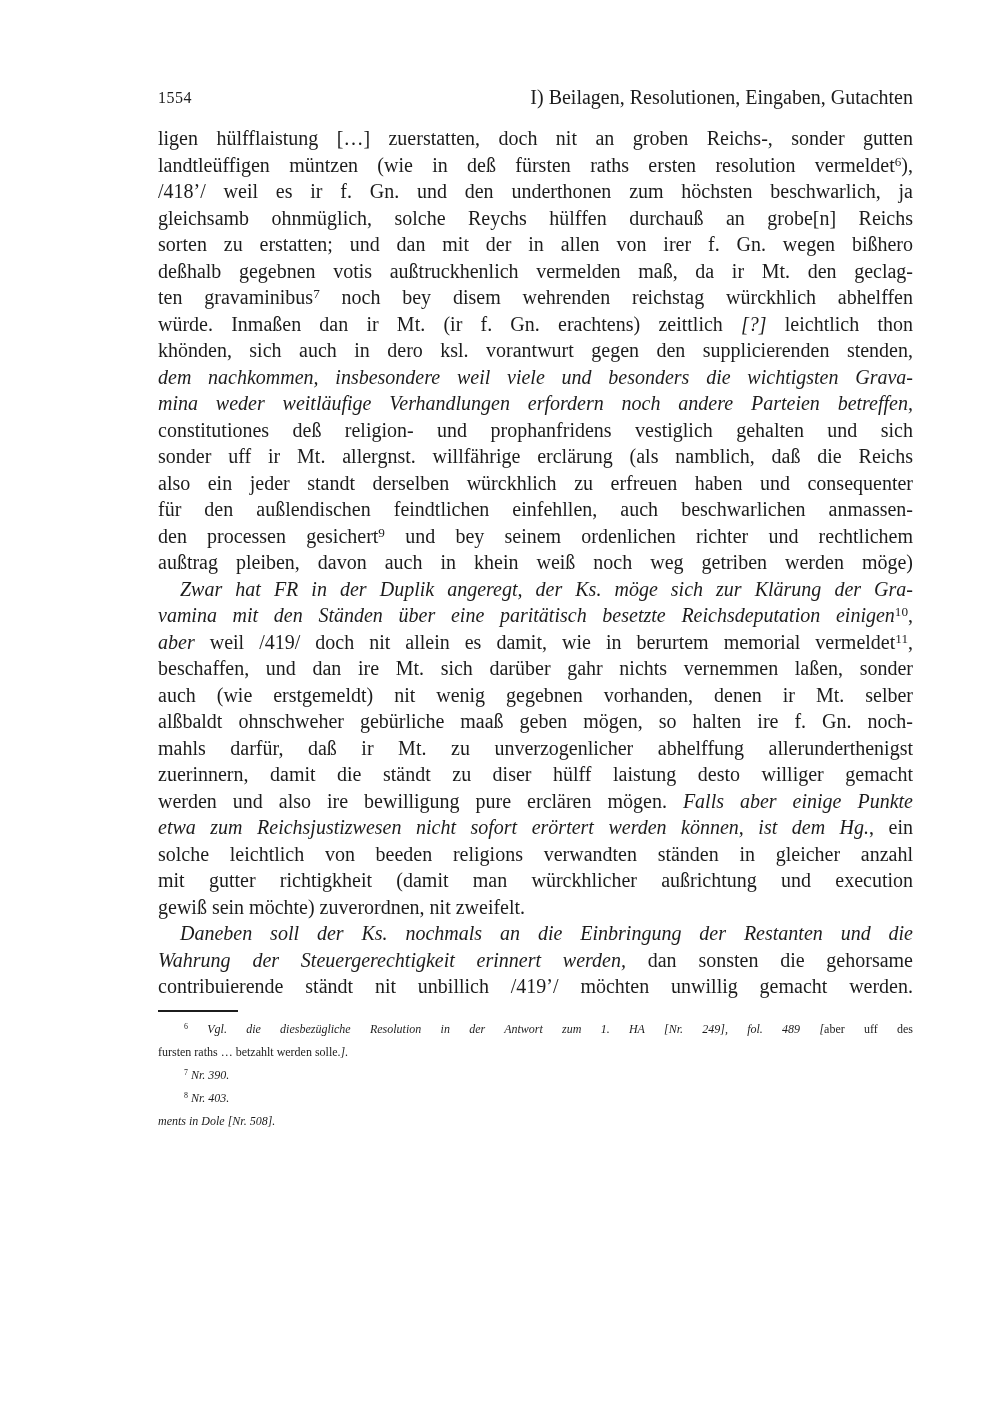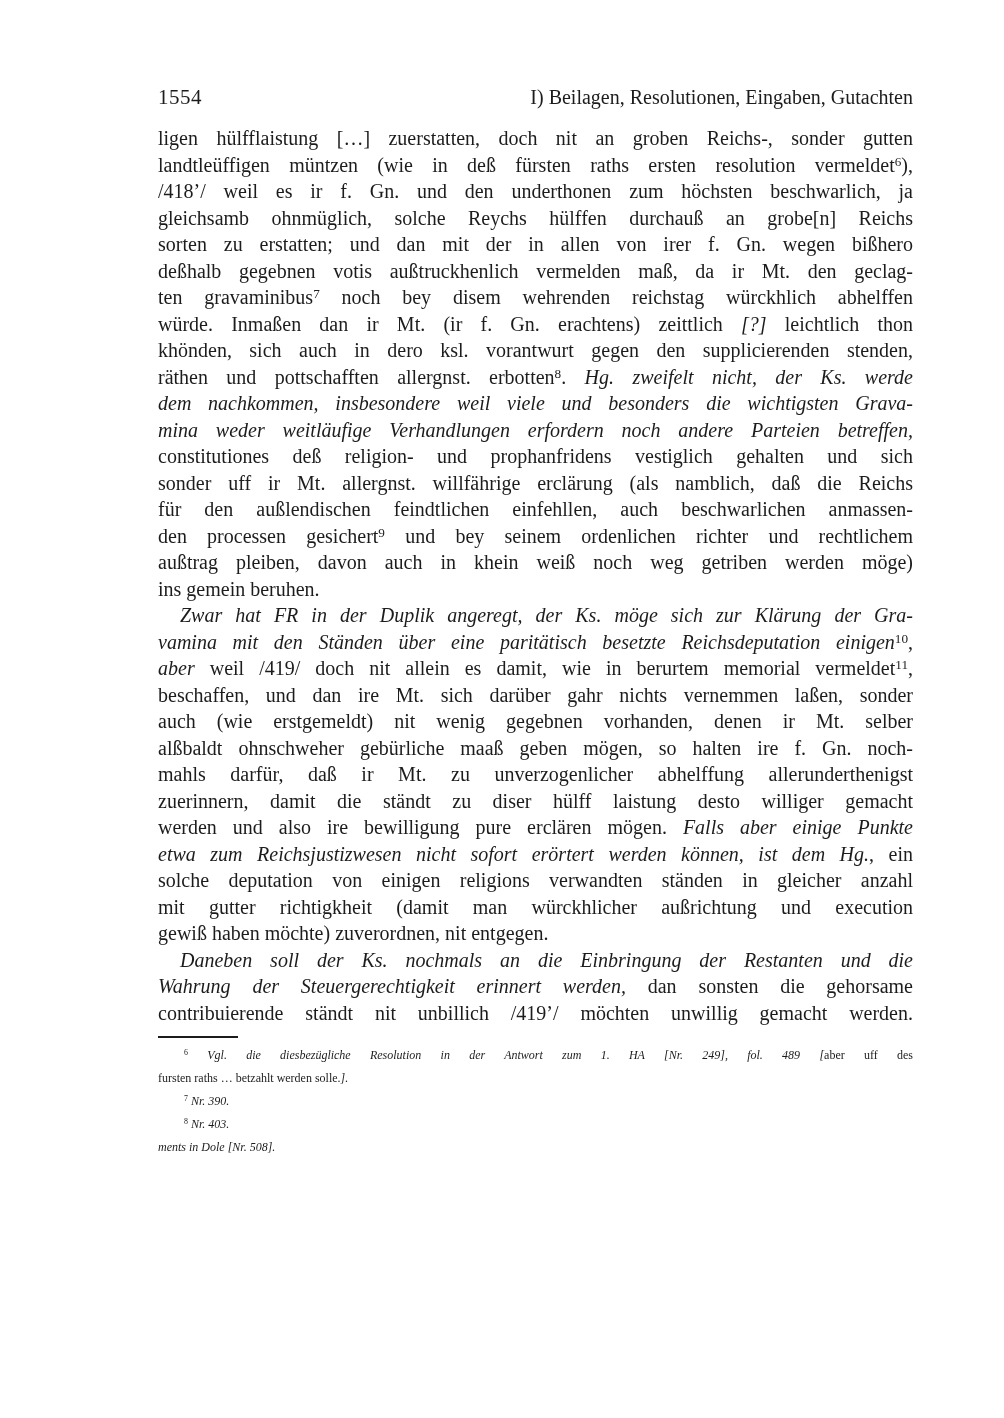--- a/index.html
+++ b/index.html
@@ -18,21 +18,21 @@
     background:#ffffff;
   }
   .header{
     position:relative;
     height:27px;
     font-size:20px;
     line-height:27px;
   }
   .page-number{
     position:absolute;left:0;top:0;
-    font-size:21px;
+    font-size:16px;
     letter-spacing:0.5px;
   }
   .running-head{
     position:absolute;left:0;right:0;top:0;
     text-align:right;
   }
   .body-text{
     margin-top:14px;
     font-size:20px;
   }
@@ -91,44 +91,43 @@
       <div class="para">
         <div class="line"><span class="s-r">ligen hülfflaistung […] zuerstatten, doch nit an groben Reichs-, sonder gutten</span></div>
         <div class="line"><span class="s-r">landtleüffigen müntzen (wie in deß fürsten raths ersten resolution vermeldet</span><sup class="s-sup">6</sup><span class="s-r">),</span></div>
         <div class="line"><span class="s-r">/418’/ weil es ir f. Gn. und den underthonen zum höchsten beschwarlich, ja</span></div>
         <div class="line"><span class="s-r">gleichsamb ohnmüglich, solche Reychs hülffen durchauß an grobe[n] Reichs</span></div>
         <div class="line"><span class="s-r">sorten zu erstatten; und dan mit der in allen von irer f. Gn. wegen bißhero</span></div>
         <div class="line"><span class="s-r">deßhalb gegebnen votis außtruckhenlich vermelden maß, da ir Mt. den geclag-</span></div>
         <div class="line"><span class="s-r">ten gravaminibus</span><sup class="s-sup">7</sup><span class="s-r"> noch bey disem wehrenden reichstag würckhlich abhelffen</span></div>
         <div class="line"><span class="s-r">würde. Inmaßen dan ir Mt. (ir f. Gn. erachtens) zeittlich </span><span class="s-i">[?]</span><span class="s-r"> leichtlich thon</span></div>
         <div class="line"><span class="s-r">khönden, sich auch in dero ksl. vorantwurt gegen den supplicierenden stenden,</span></div>
-        <div class="line"><span class="s-r">räthen und pottschafften allergnst. erbotten</span><sup class="s-sup">8</sup><span class="s-r">. </span><span class="s-i">Hg. zweifelt nicht, der Ks. werde</span></div>
         <div class="line"><span class="s-i">dem nachkommen, insbesondere weil viele und besonders die wichtigsten Grava-</span></div>
         <div class="line"><span class="s-i">mina weder weitläufige Verhandlungen erfordern noch andere Parteien betreffen,</span></div>
         <div class="line"><span class="s-r">constitutiones deß religion- und prophanfridens vestiglich gehalten und sich</span></div>
         <div class="line"><span class="s-r">sonder uff ir Mt. allergnst. willfährige erclärung (als namblich, daß die Reichs</span></div>
+        <div class="line"><span class="s-r">also ein jeder standt derselben würckhlich zu erfreuen haben und consequenter</span></div>
         <div class="line"><span class="s-r">für den außlendischen feindtlichen einfehllen, auch beschwarlichen anmassen-</span></div>
         <div class="line"><span class="s-r">den processen gesichert</span><sup class="s-sup">9</sup><span class="s-r"> und bey seinem ordenlichen richter und rechtlichem</span></div>
         <div class="line"><span class="s-r">außtrag pleiben, davon auch in khein weiß noch weg getriben werden möge)</span></div>
-        <div class="line last"><span class="s-r">ins gemein beruhen.</span></div>
       </div>
       <div class="para">
         <div class="line indent"><span class="s-i">Zwar hat FR in der Duplik angeregt, der Ks. möge sich zur Klärung der Gra-</span></div>
         <div class="line"><span class="s-i">vamina mit den Ständen über eine paritätisch besetzte Reichsdeputation einigen</span><sup class="s-sup">10</sup><span class="s-r">,</span></div>
         <div class="line"><span class="s-i">aber </span><span class="s-r">weil /419/ doch nit allein es damit, wie in berurtem memorial vermeldet</span><sup class="s-sup">11</sup><span class="s-r">,</span></div>
         <div class="line"><span class="s-r">beschaffen, und dan ire Mt. sich darüber gahr nichts vernemmen laßen, sonder</span></div>
         <div class="line"><span class="s-r">auch (wie erstgemeldt) nit wenig gegebnen vorhanden, denen ir Mt. selber</span></div>
         <div class="line"><span class="s-r">alßbaldt ohnschweher gebürliche maaß geben mögen, so halten ire f. Gn. noch-</span></div>
         <div class="line"><span class="s-r">mahls darfür, daß ir Mt. zu unverzogenlicher abhelffung allerunderthenigst</span></div>
         <div class="line"><span class="s-r">zuerinnern, damit die ständt zu diser hülff laistung desto williger gemacht</span></div>
         <div class="line"><span class="s-r">werden und also ire bewilligung pure erclären mögen. </span><span class="s-i">Falls aber einige Punkte</span></div>
         <div class="line"><span class="s-i">etwa zum Reichsjustizwesen nicht sofort erörtert werden können, ist dem Hg.</span><span class="s-r">, ein</span></div>
-        <div class="line"><span class="s-r">solche deputation von einigen religions verwandten ständen in gleicher anzahl</span></div>
+        <div class="line"><span class="s-r">solche leichtlich von beeden religions verwandten ständen in gleicher anzahl</span></div>
         <div class="line"><span class="s-r">mit gutter richtigkheit (damit man würckhlicher außrichtung und execution</span></div>
-        <div class="line last"><span class="s-r">gewiß haben möchte) zuverordnen, nit entgegen.</span></div>
+        <div class="line last"><span class="s-r">gewiß sein möchte) zuverordnen, nit zweifelt.</span></div>
       </div>
       <div class="para">
         <div class="line indent"><span class="s-i">Daneben soll der Ks. nochmals an die Einbringung der Restanten und die</span></div>
         <div class="line"><span class="s-i">Wahrung der Steuergerechtigkeit erinnert werden,</span><span class="s-r"> dan sonsten die gehorsame</span></div>
         <div class="line"><span class="s-r">contribuierende ständt nit unbillich /419’/ möchten unwillig gemacht werden.</span></div>
       </div>
     </div>
 
   <div class="fn-rule"></div>
 

